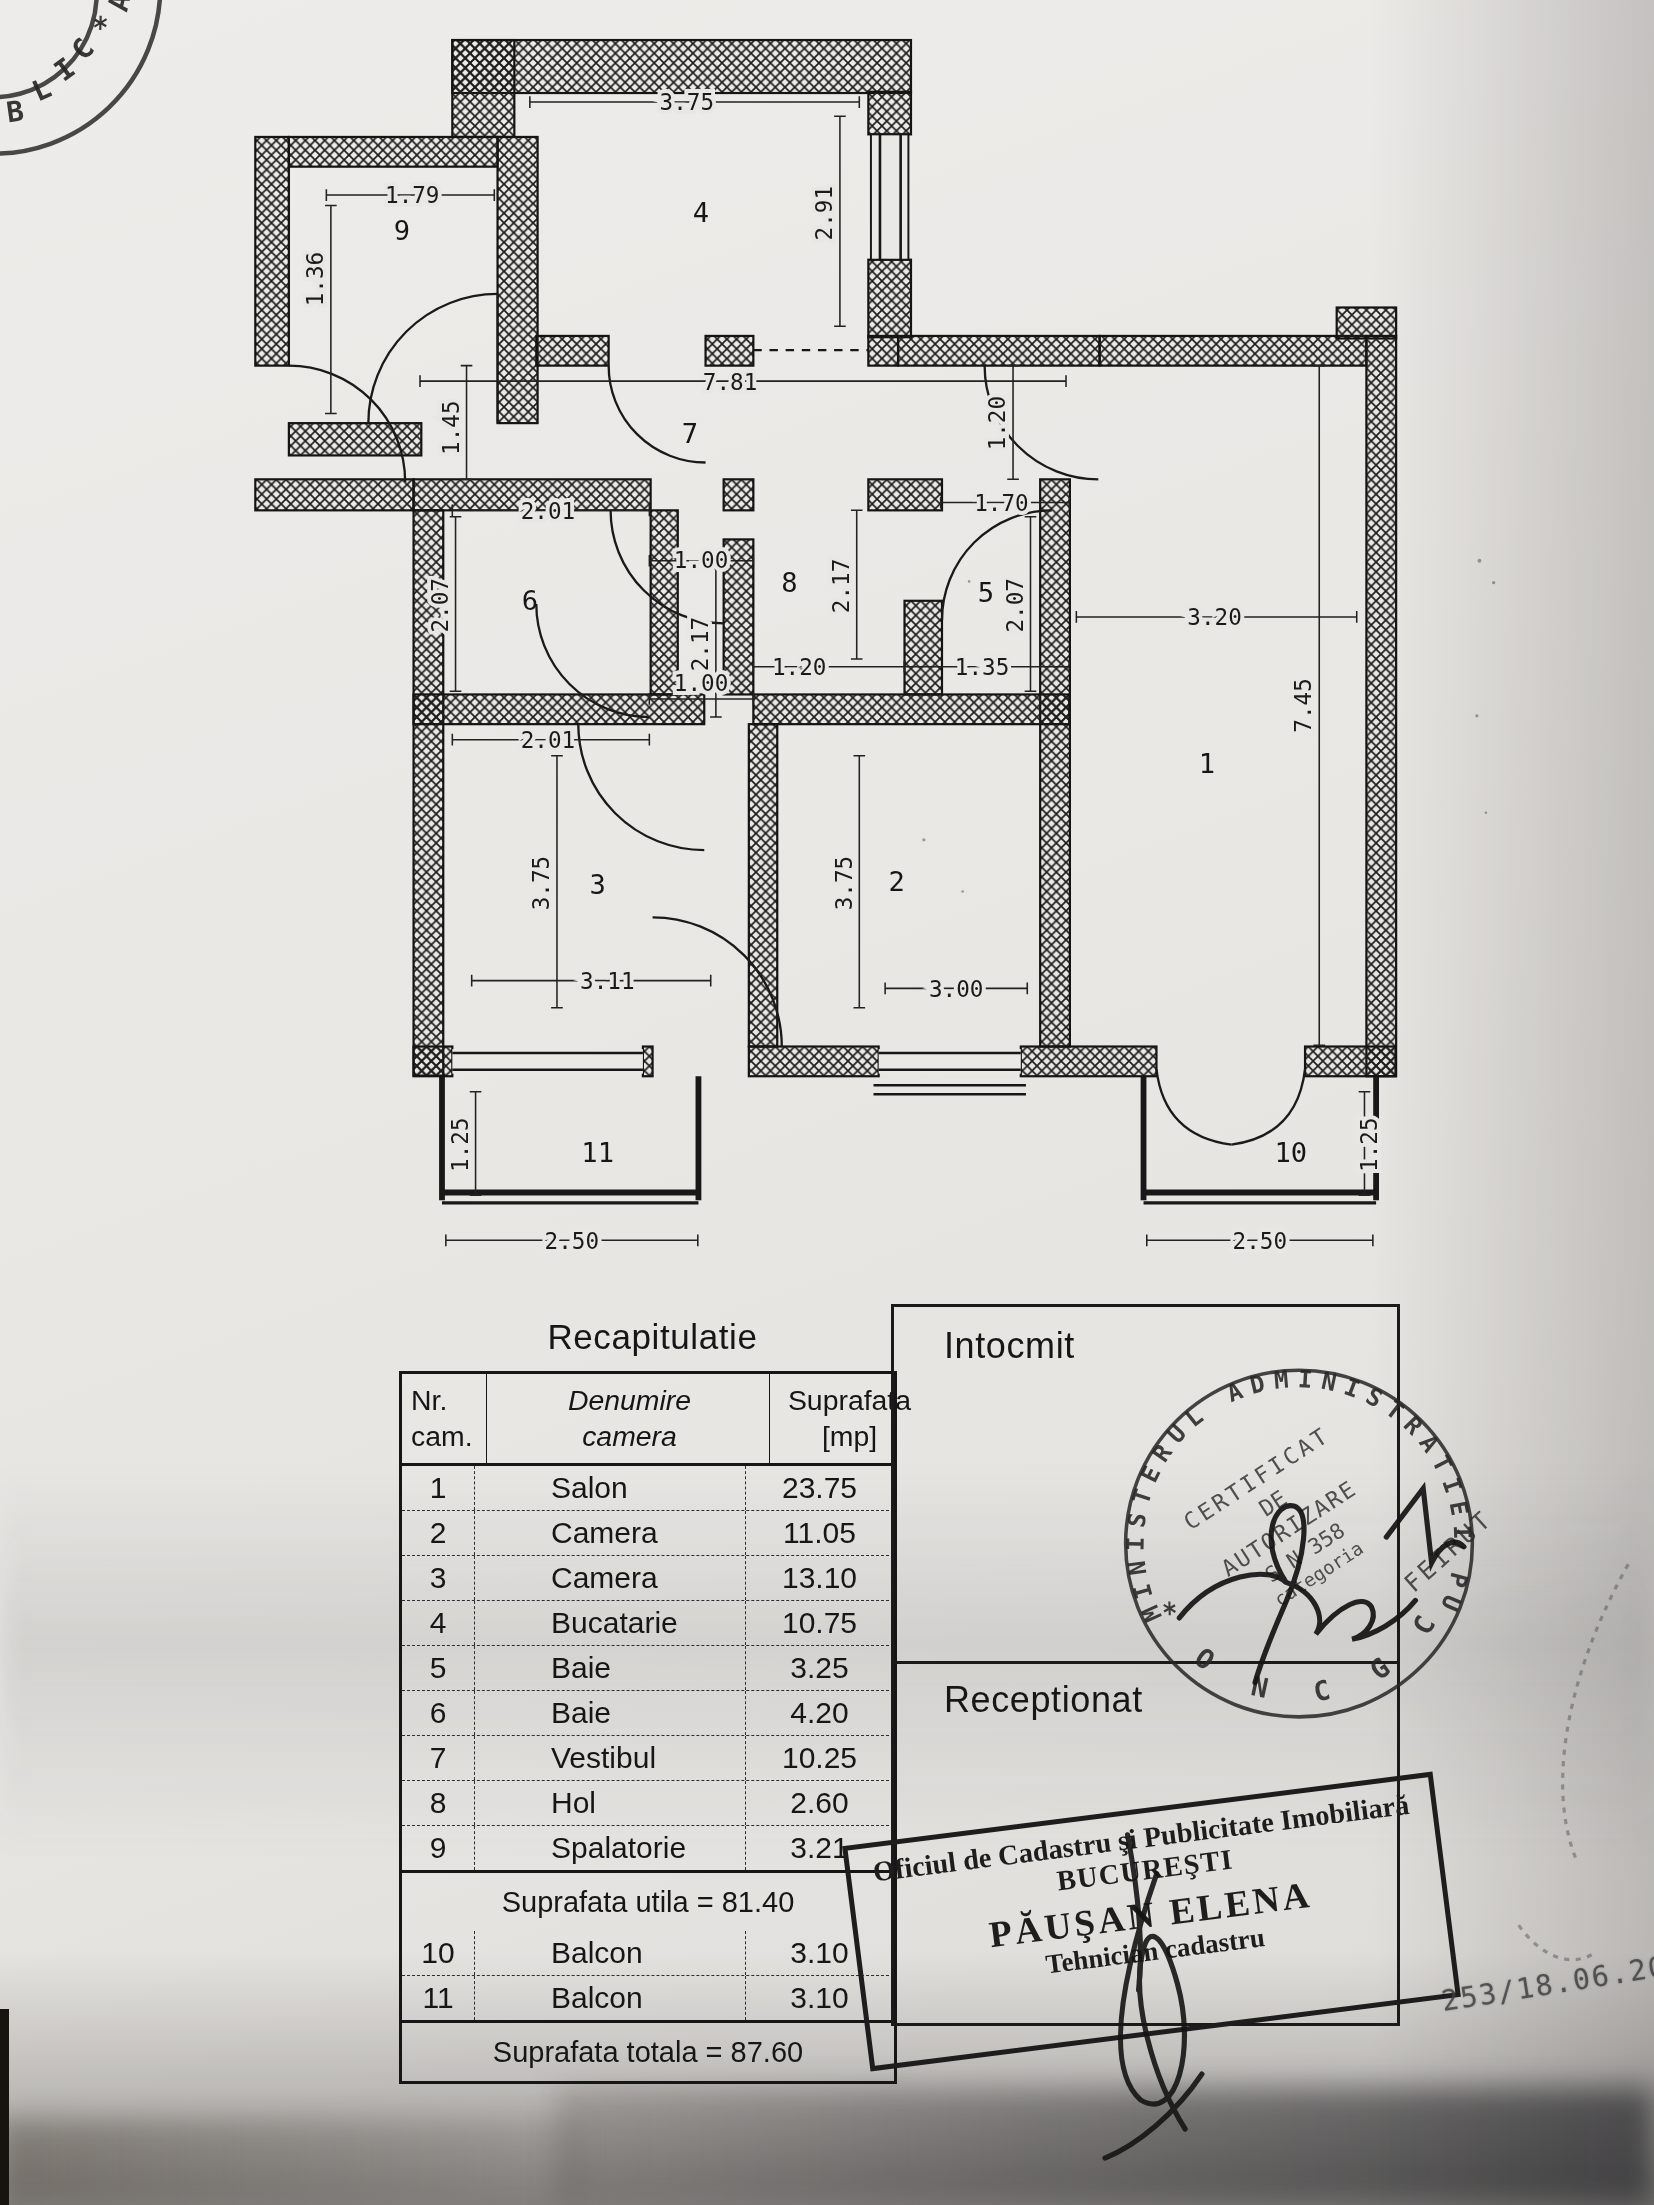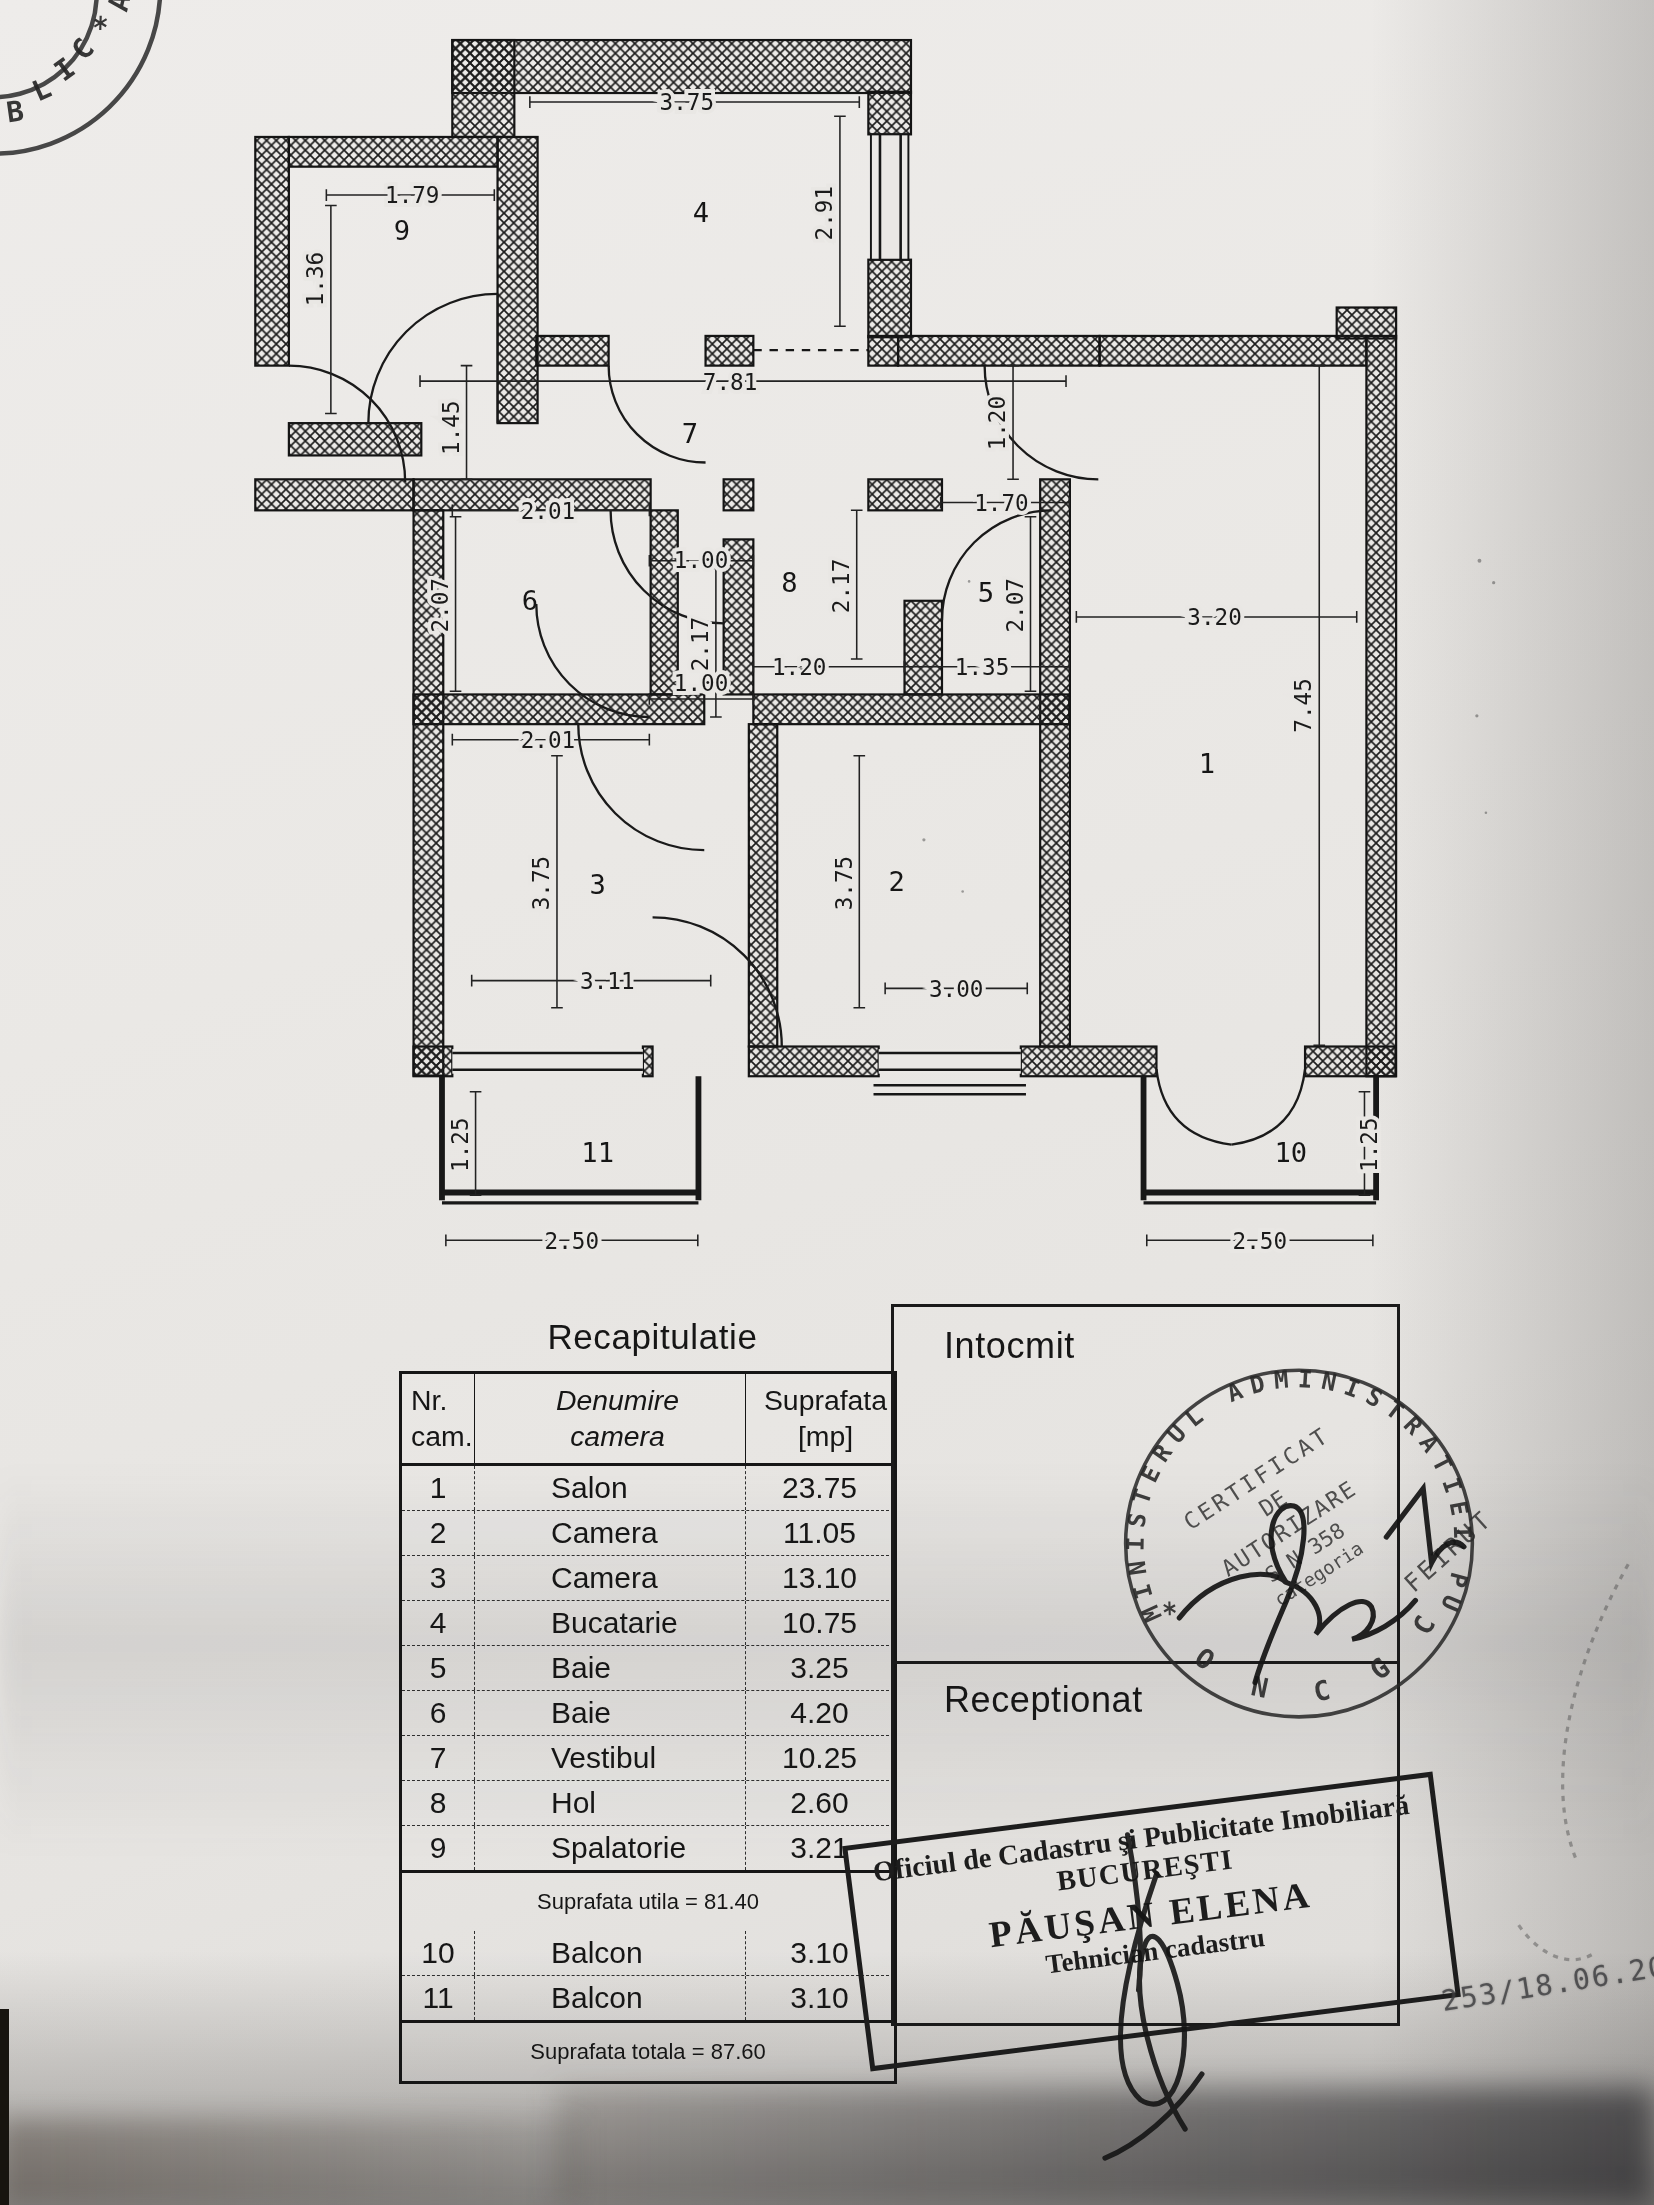--- a/index.html
+++ b/index.html
@@ -17,32 +17,32 @@
   .shade-bottom{left:0;top:1951px;width:1654px;height:254px;
     background:linear-gradient(180deg,rgba(0,0,0,0) 0%,rgba(50,47,44,0.22) 55%,rgba(38,36,34,0.48) 100%);}
   .shade-bottom2{left:556px;top:2087px;width:1098px;height:118px;filter:blur(14.2px);
     background:linear-gradient(90deg,rgba(52,44,38,0.20),rgba(28,28,32,0.60));}
   .shade-bottom3{left:0;top:2119px;width:582px;height:86px;filter:blur(13px);
     background:linear-gradient(90deg,rgba(60,48,38,0.35),rgba(60,55,50,0.10));}
   .sliver{left:0;top:2009px;width:9px;height:196px;background:#17140f;}
   
   .recap-title{left:517px;top:1317px;width:271px;text-align:center;font-size:35px;font-weight:400;letter-spacing:0.6px;}
   .tbl{left:399px;top:1371px;width:492px;border:3.2px solid #161616;background:rgba(255,255,255,0.06);}
-  .thead{display:grid;grid-template-columns:72px 271px 148px;border-bottom:3.2px solid #161616;}
+  .thead{display:grid;grid-template-columns:72px 271px 148px;border-bottom:3.2px solid #161616;gap:12px;}
   .thead>div{font-size:28.4px;line-height:1.25;white-space:pre-line;display:flex;align-items:center;padding:9px 0 9px 9px;}
   .thead>div:nth-child(2){justify-content:center;text-align:center;padding-left:15px;font-style:italic;}
   .thead>div:nth-child(3){justify-content:center;text-align:center;padding-left:12px;border-left:1.9px solid #161616;}
   .thead>div:nth-child(2){border-left:1.9px solid #161616;}
   .trow{display:grid;grid-template-columns:72px 271px 148px;height:44px;}
   .trow+.trow{border-top:1.9px dashed #2e2e2e;}
   .trow>div{display:flex;align-items:center;font-size:30px;}
   .td-nr{justify-content:center;}
   .td-name{padding-left:76px;border-left:1.9px dashed #2e2e2e;}
   .td-area{justify-content:center;border-left:1.9px dashed #2e2e2e;}
-  .sumrow{height:58px;border-top:3.2px solid #161616;display:flex;align-items:center;justify-content:center;font-size:22px;}
+  .sumrow{height:58px;border-top:3.2px solid #161616;display:flex;align-items:center;justify-content:center;font-size:29px;}
   .totrow{border-top:3.2px solid #161616;}
   
   .panel{left:891px;top:1304px;width:503px;height:716px;border:3.2px solid #1a1a1a;}
   .panel-divider{position:absolute;left:0;top:354px;width:100%;border-top:3.2px solid #1a1a1a;}
   .panel-label{position:absolute;font-size:36px;letter-spacing:0.6px;}
   .lbl-intocmit{left:50px;top:18px;}
   .lbl-receptionat{left:50px;top:372px;}
   
   .rect-stamp{left:854px;top:1808px;width:585px;height:217px;border:5.2px solid #1d1d1d;
     transform:rotate(-7.2deg);transform-origin:center;color:#1d1d1d;

